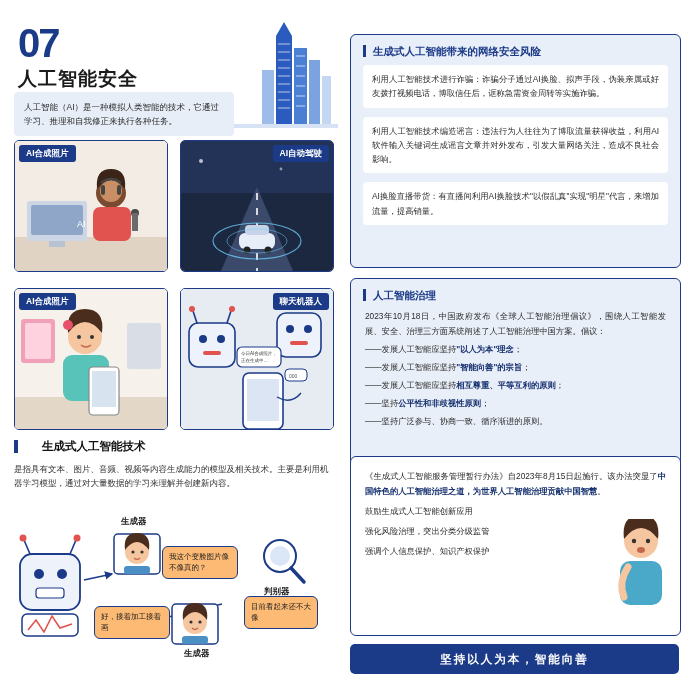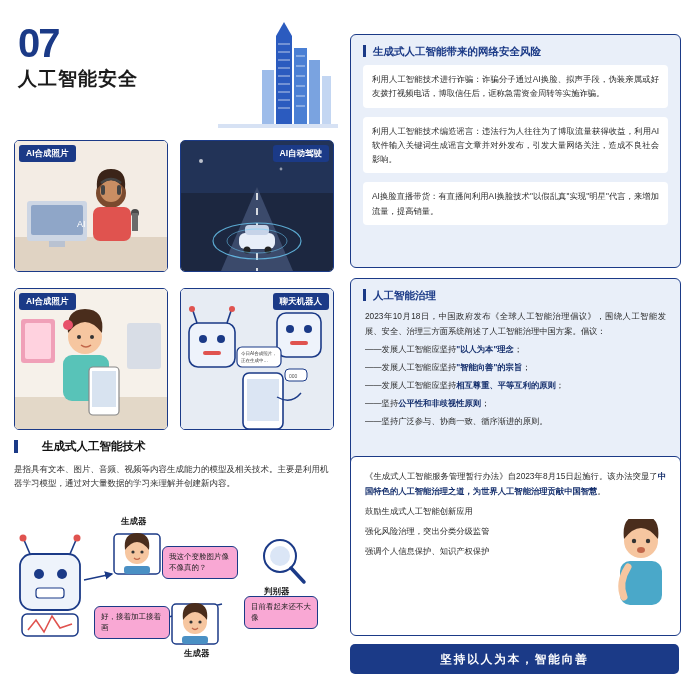--- a/index.html
+++ b/index.html
@@ -112,21 +112,21 @@
     width: 336px; height: 160px;
   }
   .dg-label {
     position: absolute;
     font-size: 8.5px;
     font-weight: bold;
     color: #1b1b1b;
   }
   .bubble {
     position: absolute;
-    background: #f9a8d4;
+    background: #fdba74;
     border: 1.2px solid #1b3a87;
     border-radius: 6px;
     font-size: 7.5px;
     line-height: 1.5;
     color: #222;
     padding: 4px 6px;
   }
 
   
   .right-col {
@@ -234,20 +234,21 @@
         <line x1="78" y1="88" x2="87" y2="88"></line>
       </g>
       <rect x="0" y="106" width="120" height="4" fill="#d7e2f4"></rect>
     </svg>
 
     <div class="num-block">
       <div class="big-number">07</div>
       <div class="main-title">人工智能安全</div>
     </div>
 
+    <div class="intro-box">人工智能（AI）是一种模拟人类智能的技术，它通过学习、推理和自我修正来执行各种任务。</div>
 
     <div class="photo p1">
       <svg viewBox="0 0 152 130" width="152" height="130">
         <rect width="152" height="130" fill="#f3ece4"></rect>
         <rect x="0" y="96" width="152" height="34" fill="#e0d3c3"></rect>
         <rect x="12" y="60" width="60" height="40" rx="3" fill="#cdd6e4"></rect>
         <rect x="16" y="64" width="52" height="30" rx="2" fill="#8fa6c8"></rect>
         <rect x="34" y="100" width="16" height="6" fill="#b9c2d1"></rect>
         <circle cx="96" cy="52" r="15" fill="#7a4a2e"></circle>
         <circle cx="96" cy="50" r="11" fill="#c98e63"></circle>

